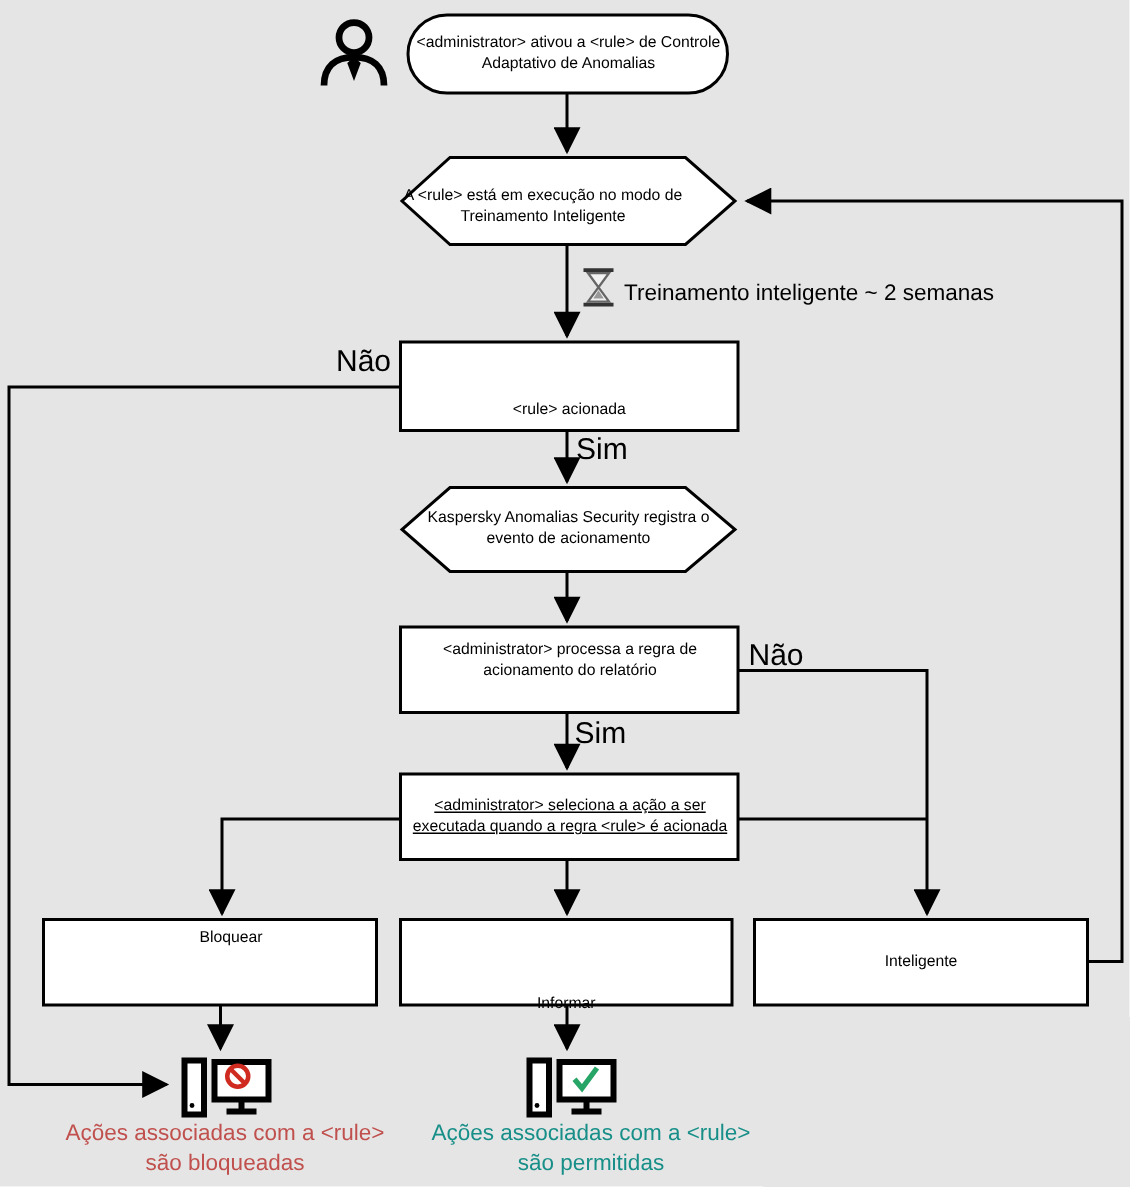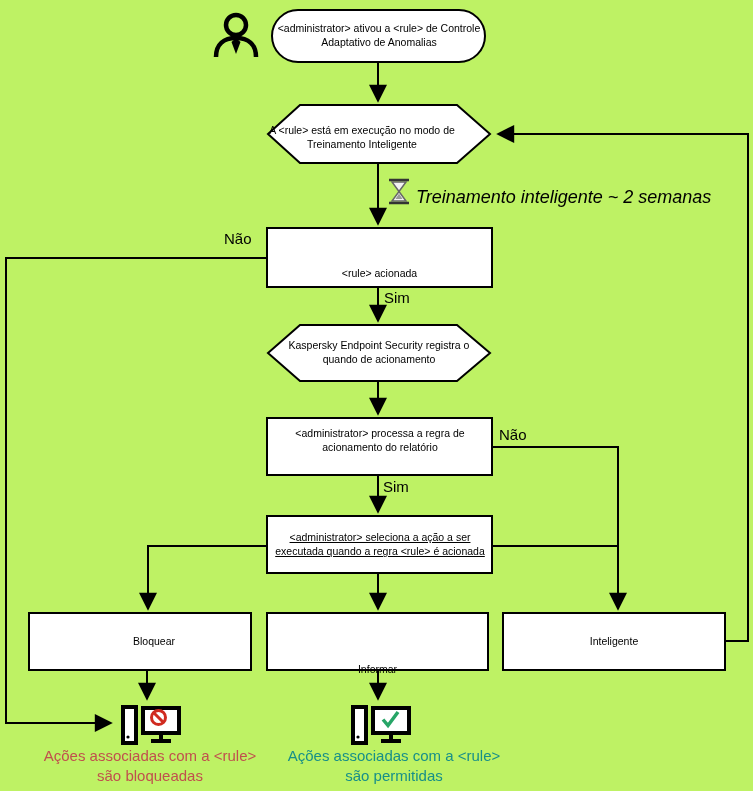--- a/index.html
+++ b/index.html
@@ -1,26 +1,26 @@
 <!DOCTYPE html>
 <html><head>
 <meta charset="utf-8">
 <style>
   html,body{margin:0;padding:0;background:#fff;}
   .canvas{
-    position:relative;width:753px;height:791px;background:#bef264;
+    position:relative;width:753px;height:791px;background:#e5e5e5;
     font-family:"Liberation Sans",sans-serif;color:#000;overflow:hidden;
   }
   svg.layer{position:absolute;left:0;top:0;}
   .node-text{
     position:absolute;display:flex;align-items:center;justify-content:center;
     text-align:center;font-size:10.5px;line-height:1.3;color:#000;
   }
-  .edge-label{position:absolute;font-size:15px;color:#000;white-space:nowrap;}
-  .note-label{position:absolute;font-size:18px;color:#000;white-space:nowrap;font-style:italic;}
+  .edge-label{position:absolute;font-size:20px;color:#000;white-space:nowrap;}
+  .note-label{position:absolute;font-size:15px;color:#000;white-space:nowrap;}
   .caption{
     position:absolute;text-align:center;font-size:15px;line-height:20px;
   }
 </style>
 </head>
 <body>
 
 <div class="canvas">
 
   <svg class="layer" width="753" height="791" viewBox="0 0 753 791">
@@ -93,27 +93,27 @@
   </svg>
 
   <div class="node-text" style="left:276px;top:12px;width:206px;height:48px;">&lt;administrator&gt; ativou a &lt;rule&gt; de Controle Adaptativo de Anomalias</div>
 
   <div class="node-text" style="left:267px;top:107px;width:190px;height:61px;">A &lt;rule&gt; está em execução no modo de Treinamento Inteligente</div>
 
   <div class="note-label" style="left:416px;top:187px;">Treinamento inteligente ~ 2 semanas</div>
 
   <div class="node-text" style="left:267px;top:244px;width:225px;height:59px;">&lt;rule&gt; acionada</div>
 
-  <div class="node-text" style="left:278px;top:327px;width:202px;height:52px;">Kaspersky Endpoint Security registra o quando de acionamento</div>
+  <div class="node-text" style="left:278px;top:327px;width:202px;height:52px;">Kaspersky Anomalias Security registra o evento de acionamento</div>
 
   <div class="node-text" style="left:275px;top:420px;width:210px;height:42px;">&lt;administrator&gt; processa a regra de acionamento do relatório</div>
 
   <div class="node-text" style="left:272px;top:518px;width:216px;height:54px;text-decoration:underline;">&lt;administrator&gt; seleciona a ação a ser executada quando a regra &lt;rule&gt; é acionada</div>
 
-  <div class="node-text" style="left:29px;top:613px;width:250px;height:57px;">Bloquear</div>
+  <div class="node-text" style="left:29px;top:597px;width:250px;height:57px;">Bloquear</div>
 
   <div class="node-text" style="left:267px;top:613px;width:221px;height:57px;margin-top:28px;">Informar</div>
 
   <div class="node-text" style="left:503px;top:613px;width:222px;height:57px;text-align:center;">Inteligente</div>
 
   <div class="edge-label" style="left:224px;top:230px;">Não</div>
   <div class="edge-label" style="left:384px;top:289px;">Sim</div>
   <div class="edge-label" style="left:499px;top:426px;">Não</div>
   <div class="edge-label" style="left:383px;top:478px;">Sim</div>
 

